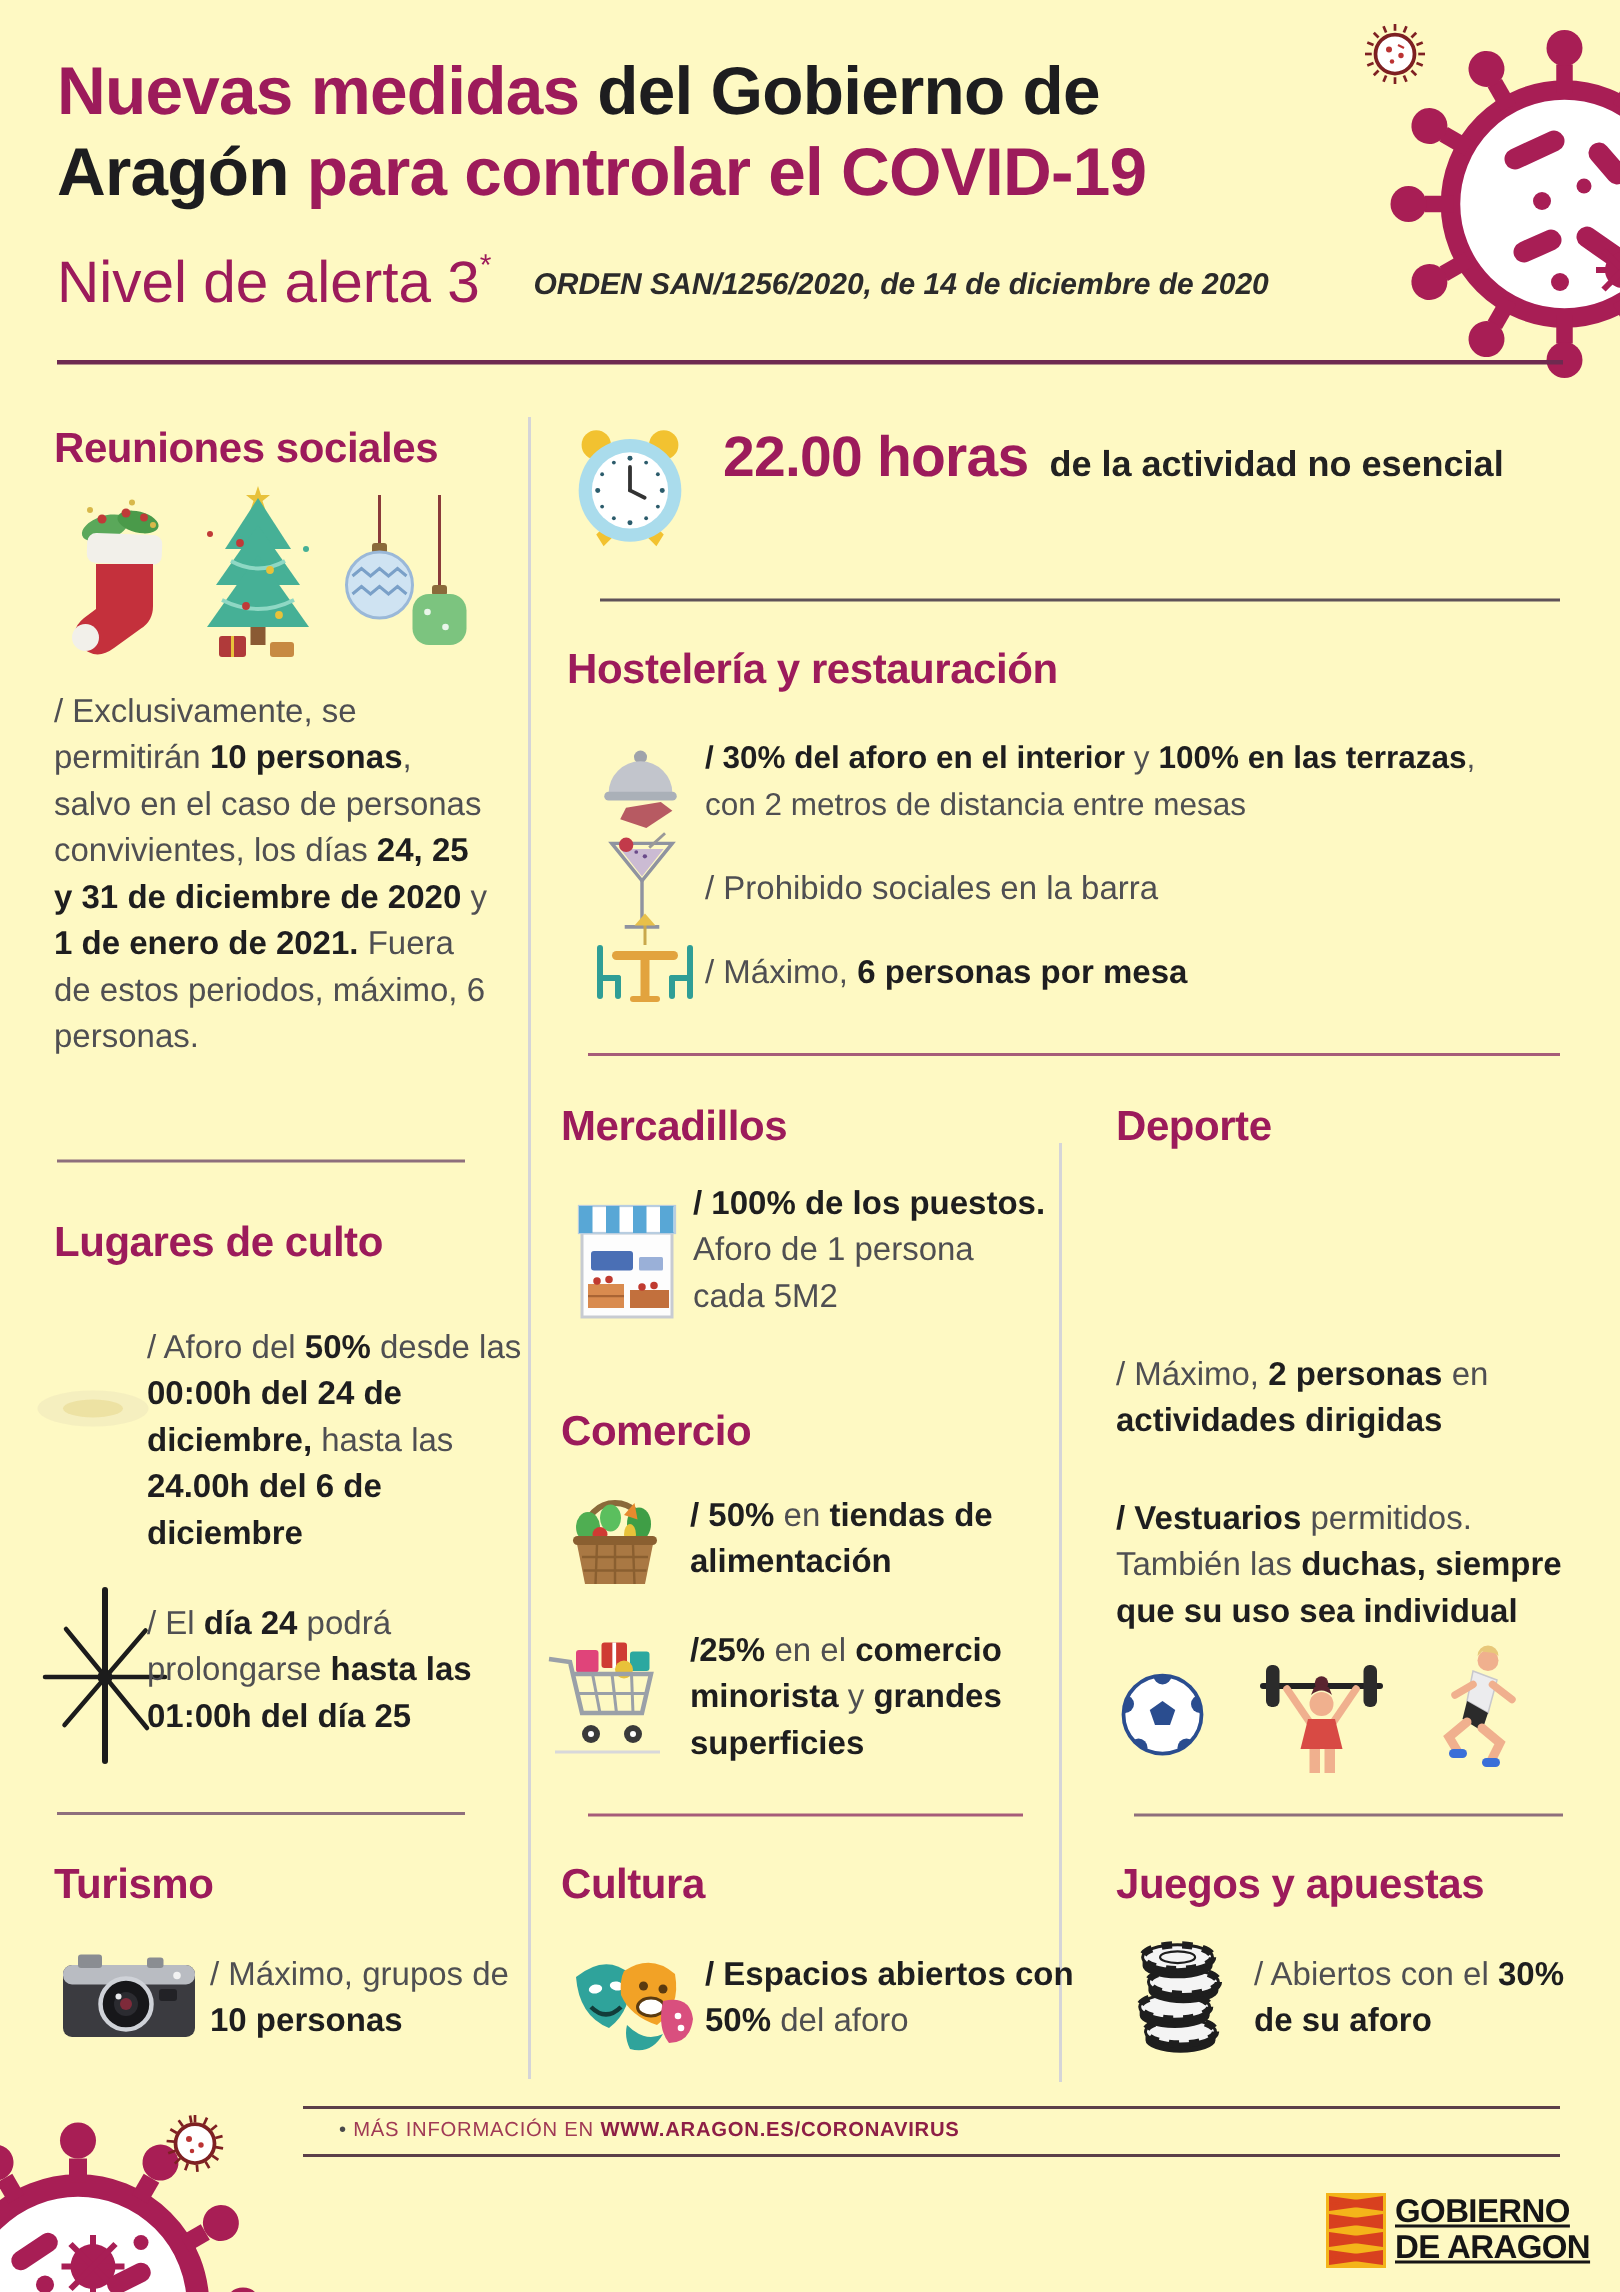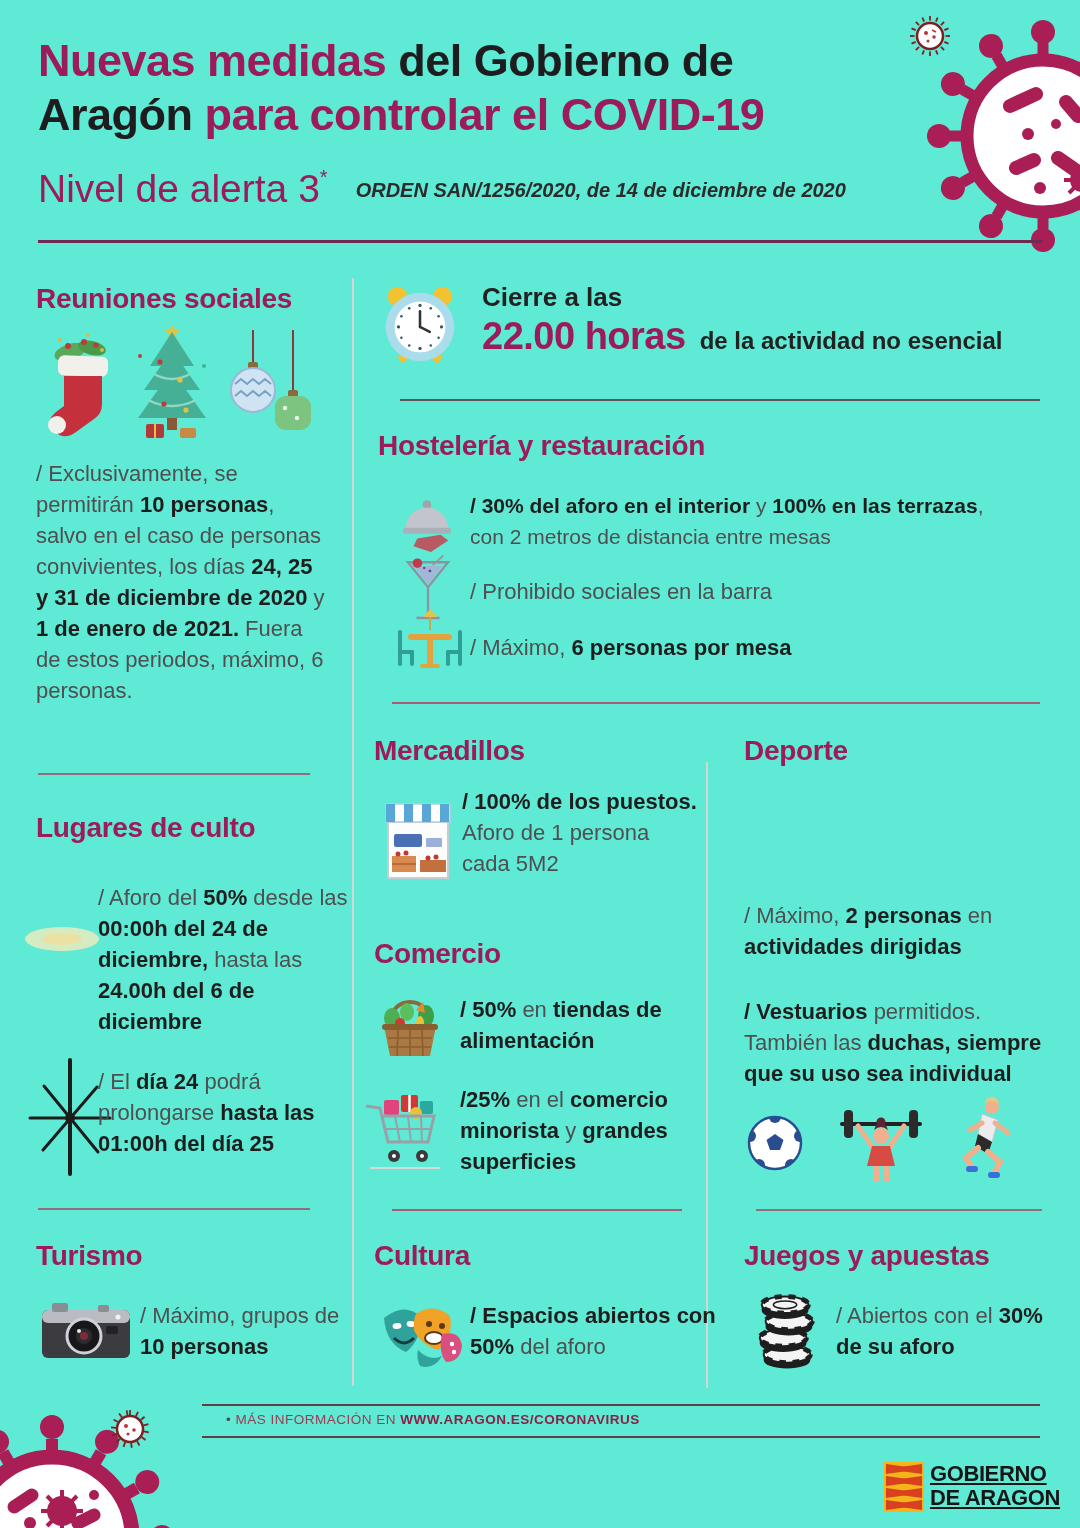--- a/index.html
+++ b/index.html
@@ -4,21 +4,21 @@
 <style>
   :root{
     --accent:#9c1b5b; --virus:#a81e55; --virus-small:#7e2022;
     --body-text:#4f4f52; --bold-text:#1e1e1f;
     --header-divider:#6e2a50; --column-divider:#d5d5d8;
     --divider-gray:#8e6f7c; --divider-pink:#a65c79;
     --footer-line:#5c4049; --footer-text:#a03a55; --footer-link:#8d1f46;
   }
   html,body{margin:0;padding:0;}
   body{font-family:"Liberation Sans", sans-serif; background:#ffffff;}
-  .page{position:relative;width:1080px;height:1528px;background:#5eead4;overflow:hidden;}
+  .page{position:relative;width:1080px;height:1528px;background:#fef9c3;overflow:hidden;}
   .abs{position:absolute;}
   .sec-title{position:absolute;font-weight:700;font-size:28px;color:var(--accent);letter-spacing:-0.3px;}
   .item{position:absolute;font-size:22px;line-height:31px;color:var(--body-text);}
   .item .b, .b{font-weight:700;color:var(--bold-text);}
   .accent{color:var(--accent);}
   .hline{position:absolute;height:2px;}
   .vline{position:absolute;width:2px;background:var(--column-divider);}
   .header-title{position:absolute;left:38px;top:34px;width:840px;font-size:45px;font-weight:700;line-height:1.2;color:#1d1d1f;letter-spacing:-0.5px;}
   .alert-row{position:absolute;left:38px;top:166px;display:flex;align-items:flex-end;gap:28px;}
   .alert-level{font-size:39px;font-weight:400;color:var(--accent);}
@@ -233,21 +233,20 @@
       <circle cx="56" cy="67" r="1.3"></circle>
         <circle cx="64" cy="59" r="1.3"></circle>
       <circle cx="34" cy="67" r="1.3"></circle>
         <circle cx="26" cy="59" r="1.3"></circle>
     </g>
     <line x1="45" y1="48" x2="45" y2="32" stroke="#333" stroke-width="2.6" stroke-linecap="round"></line>
     <line x1="45" y1="48" x2="55" y2="53" stroke="#333" stroke-width="2.6" stroke-linecap="round"></line>
   </svg>
 
   <div class="closure">
-    <div class="closure-intro">Cierre a las</div>
     <div class="closure-line2">
       <span class="closure-time">22.00 horas</span>
       <span class="closure-scope">de la actividad no esencial</span>
     </div>
   </div>
 
   <div class="hline" style="left:400px;top:399px;width:640px;background:#5f5358"></div>
 
   <div class="sec-title" style="left:378px;top:430px">Hostelería y restauración</div>
 

